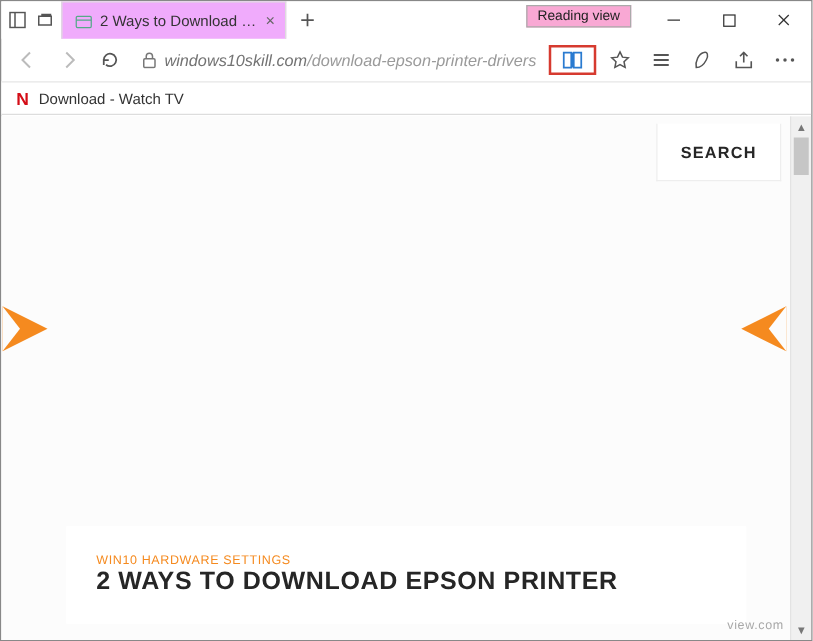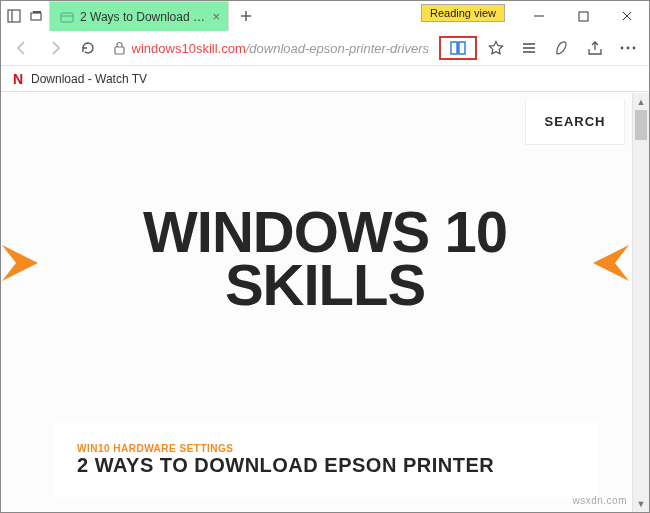--- a/index.html
+++ b/index.html
@@ -2,59 +2,59 @@
 <html><head>
 <meta charset="utf-8">
 <style>
 * { margin: 0; padding: 0; box-sizing: border-box; }
 body { font-family: "Segoe UI", Arial, sans-serif; width: 650px; height: 513px; overflow: hidden; background: #fff; border: 1px solid #888; position: relative; }
 
 
 .titlebar { height: 30px; background: #fff; display: flex; align-items: stretch; border-bottom: 0; }
 .title-icons { display: flex; align-items: center; padding: 0 4px; gap: 4px; }
 .ti { width: 18px; height: 18px; display: flex; align-items: center; justify-content: center; color: #555; }
-.tab { display: flex; align-items: center; height: 100%; padding: 0 8px 0 10px; background: #86efac; border-top: 1px solid #ddd; border-left: 1px solid #ddd; border-right: 1px solid #ddd; font-size: 12px; color: #333; max-width: 180px; }
+.tab { display: flex; align-items: center; height: 100%; padding: 0 8px 0 10px; background: #f0abfc; border-top: 1px solid #ddd; border-left: 1px solid #ddd; border-right: 1px solid #ddd; font-size: 12px; color: #333; max-width: 180px; }
 .tab .favicon { width: 14px; height: 14px; margin-right: 6px; flex: 0 0 14px; }
 .tab .tlabel { white-space: nowrap; overflow: hidden; text-overflow: ellipsis; flex: 1; }
 .tab .tclose { margin-left: 6px; color: #666; font-size: 13px; }
 .newtab { width: 34px; display: flex; align-items: center; justify-content: center; color: #555; }
 .title-spacer { flex: 1; position: relative; }
-.tooltip { position: absolute; left: 158px; top: 3px; background: #fde047; border: 1px solid #aaa; font-size: 11px; padding: 2px 8px; color: #222; white-space: nowrap; }
+.tooltip { position: absolute; left: 158px; top: 3px; background: #f9a8d4; border: 1px solid #aaa; font-size: 11px; padding: 2px 8px; color: #222; white-space: nowrap; }
 .win-controls { display: flex; }
 .wc { width: 44px; display: flex; align-items: center; justify-content: center; color: #333; }
 
 
 .toolbar { height: 34px; display: flex; align-items: center; padding: 0 6px; gap: 4px; }
 .tbtn { width: 30px; height: 30px; display: flex; align-items: center; justify-content: center; color: #555; border-radius: 2px; }
 .tbtn.disabled { color: #bbb; }
 .addr-wrap { flex: 1; display: flex; align-items: center; height: 26px; padding: 0 6px; }
 .lock { color: #777; margin-right: 6px; }
 .addr { flex: 1; font-size: 13px; white-space: nowrap; overflow: hidden; }
-.addr .dom { color: #ef4444; }
+.addr .dom { color: #737373; font-style: italic; }
 .addr .path { color: #9a9a9a; font-style: italic; }
 .reading-box { border: 2px solid #d63a2f; padding: 0 2px; height: 24px; display: flex; align-items: center; }
 .reading-icon { color: #2a7bd0; }
 
 
 .favbar { height: 27px; border-top: 1px solid #e6e6e6; border-bottom: 1px solid #ddd; display: flex; align-items: center; padding: 0 10px; font-size: 12px; color: #333; gap: 6px; background: #fff; }
 .favicon-n { color: #d40d17; font-weight: 900; font-size: 14px; width: 14px; text-align: center; }
 
 
 .viewport { position: absolute; top: 92px; left: 0; right: 0; bottom: 0; background: #fcfcfc; overflow: hidden; }
 .page { position: relative; height: 100%; }
 .search-btn { position: absolute; top: 6px; right: 24px; width: 100px; height: 46px; background: #fff; display: flex; align-items: center; justify-content: center; font-weight: 700; letter-spacing: 1px; color: #262626; font-size: 13px; border: 1px solid #eee; border-top: 0; }
 .logo-wrap { position: absolute; top: 112px; left: 0; right: 0; text-align: center; }
 .logo { font-family: Arial, sans-serif; font-weight: 900; font-size: 58px; line-height: 0.92; color: #262626; letter-spacing: -1px; }
 .arrow { position: absolute; width: 0; height: 0; }
 .arrow-left { top: 152px; left: 1px; border-top: 18px solid transparent; border-bottom: 18px solid transparent; border-left: 36px solid #f58a1f; }
 .arrow-left::after { content:""; position:absolute; left:-36px; top:-18px; border-top:18px solid transparent; border-bottom:18px solid transparent; border-left:14px solid #fcfcfc; }
 .arrow-right { top: 152px; right: 20px; border-top: 18px solid transparent; border-bottom: 18px solid transparent; border-right: 36px solid #f58a1f; }
 .arrow-right::after { content:""; position:absolute; right:-36px; top:-18px; border-top:18px solid transparent; border-bottom:18px solid transparent; border-right:14px solid #fcfcfc; }
 .article { position: absolute; left: 52px; right: 52px; top: 328px; background: #fff; padding: 22px 24px; }
-.cat { color: #f58a1f; font-size: 10px; font-weight: 700; letter-spacing: 0.5px; }
+.cat { color: #f58a1f; font-size: 10px; font-weight: 400; letter-spacing: 0.5px; }
 .art-title { margin-top: 0; font-weight: 900; font-size: 20px; color: #262626; letter-spacing: 0.5px; white-space: nowrap; overflow: hidden; }
 .scrollbar { position: absolute; top: 0; right: 0; width: 17px; height: 100%; background: #f0f0f0; border-left: 1px solid #e3e3e3; }
 .sb-btn { height: 17px; display: flex; align-items: center; justify-content: center; color: #777; font-size: 9px; }
 .sb-thumb { position: absolute; top: 17px; left: 2px; right: 2px; height: 30px; background: #c6c6c6; }
 .watermark { position: absolute; right: 22px; bottom: 6px; font-size: 10px; color: #a8a8a8; letter-spacing: 0.5px; }
 
 svg { display: block; }
 </style>
 </head>
 <body>
@@ -184,28 +184,24 @@
 <div class="favbar">
   <span class="favicon-n">N</span>
   <span>Download - Watch TV</span>
 </div>
 
 <div class="viewport">
   <div class="page">
     <div class="search-btn">SEARCH</div>
     <div class="arrow arrow-left"></div>
     <div class="arrow arrow-right"></div>
-    <div class="logo-wrap">
-      <div class="logo">WINDOWS 10</div>
-      <div class="logo">SKILLS</div>
-    </div>
     <div class="article">
       <div class="cat">WIN10 HARDWARE SETTINGS</div>
       <div class="art-title">2 WAYS TO DOWNLOAD EPSON PRINTER</div>
     </div>
   </div>
   <div class="scrollbar">
     <div class="sb-btn">▲</div>
     <div class="sb-thumb"></div>
     <div class="sb-btn" style="position:absolute;bottom:0;width:100%;">▼</div>
   </div>
-  <div class="watermark">wsxdn.com</div>
+  <div class="watermark">view.com</div>
 </div>
 
 </body></html>

